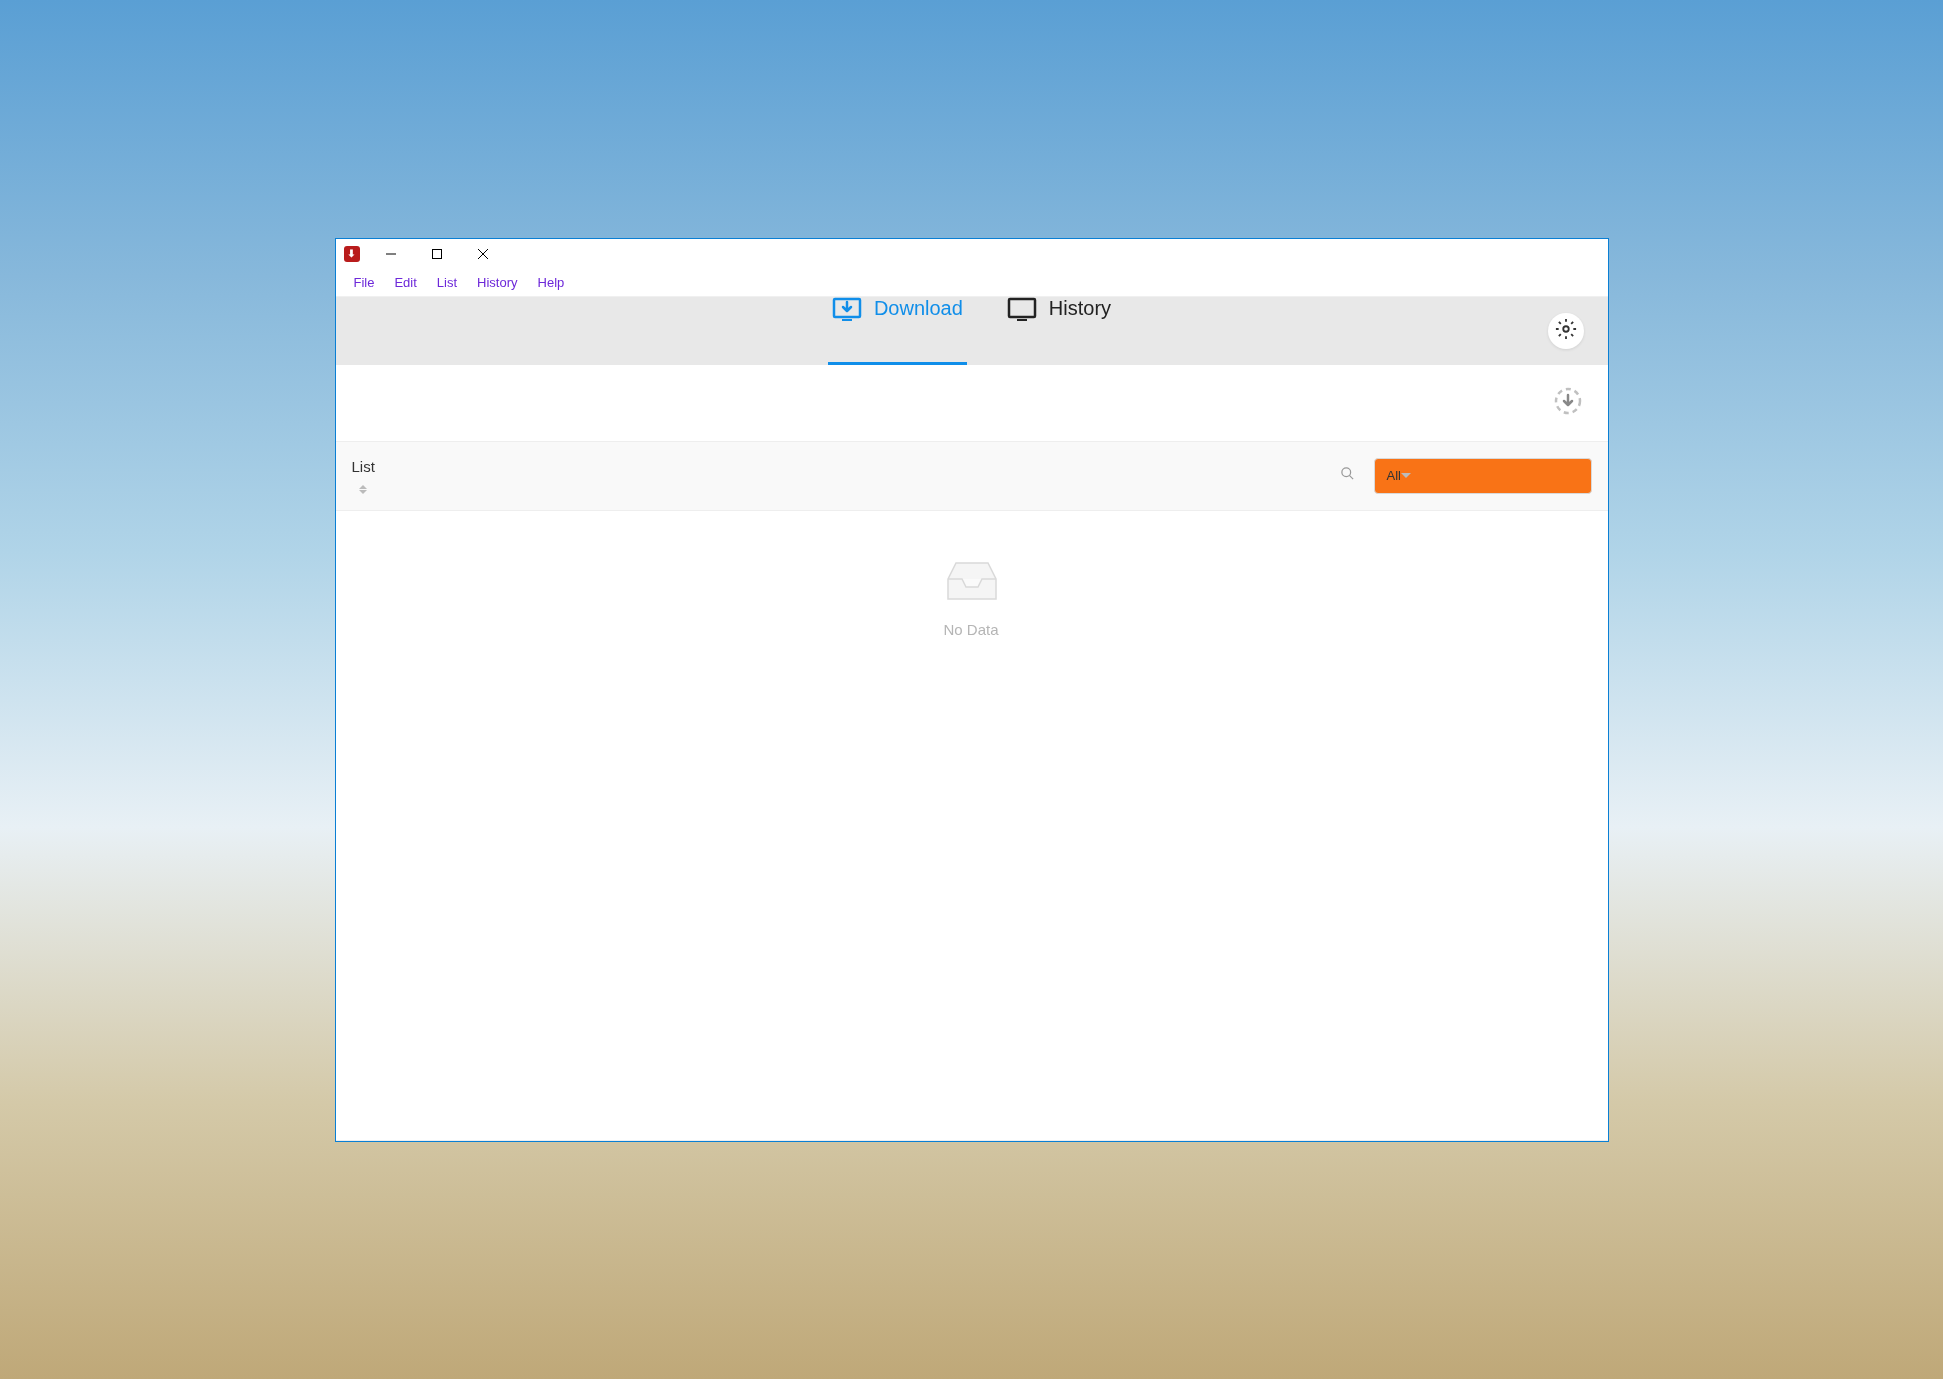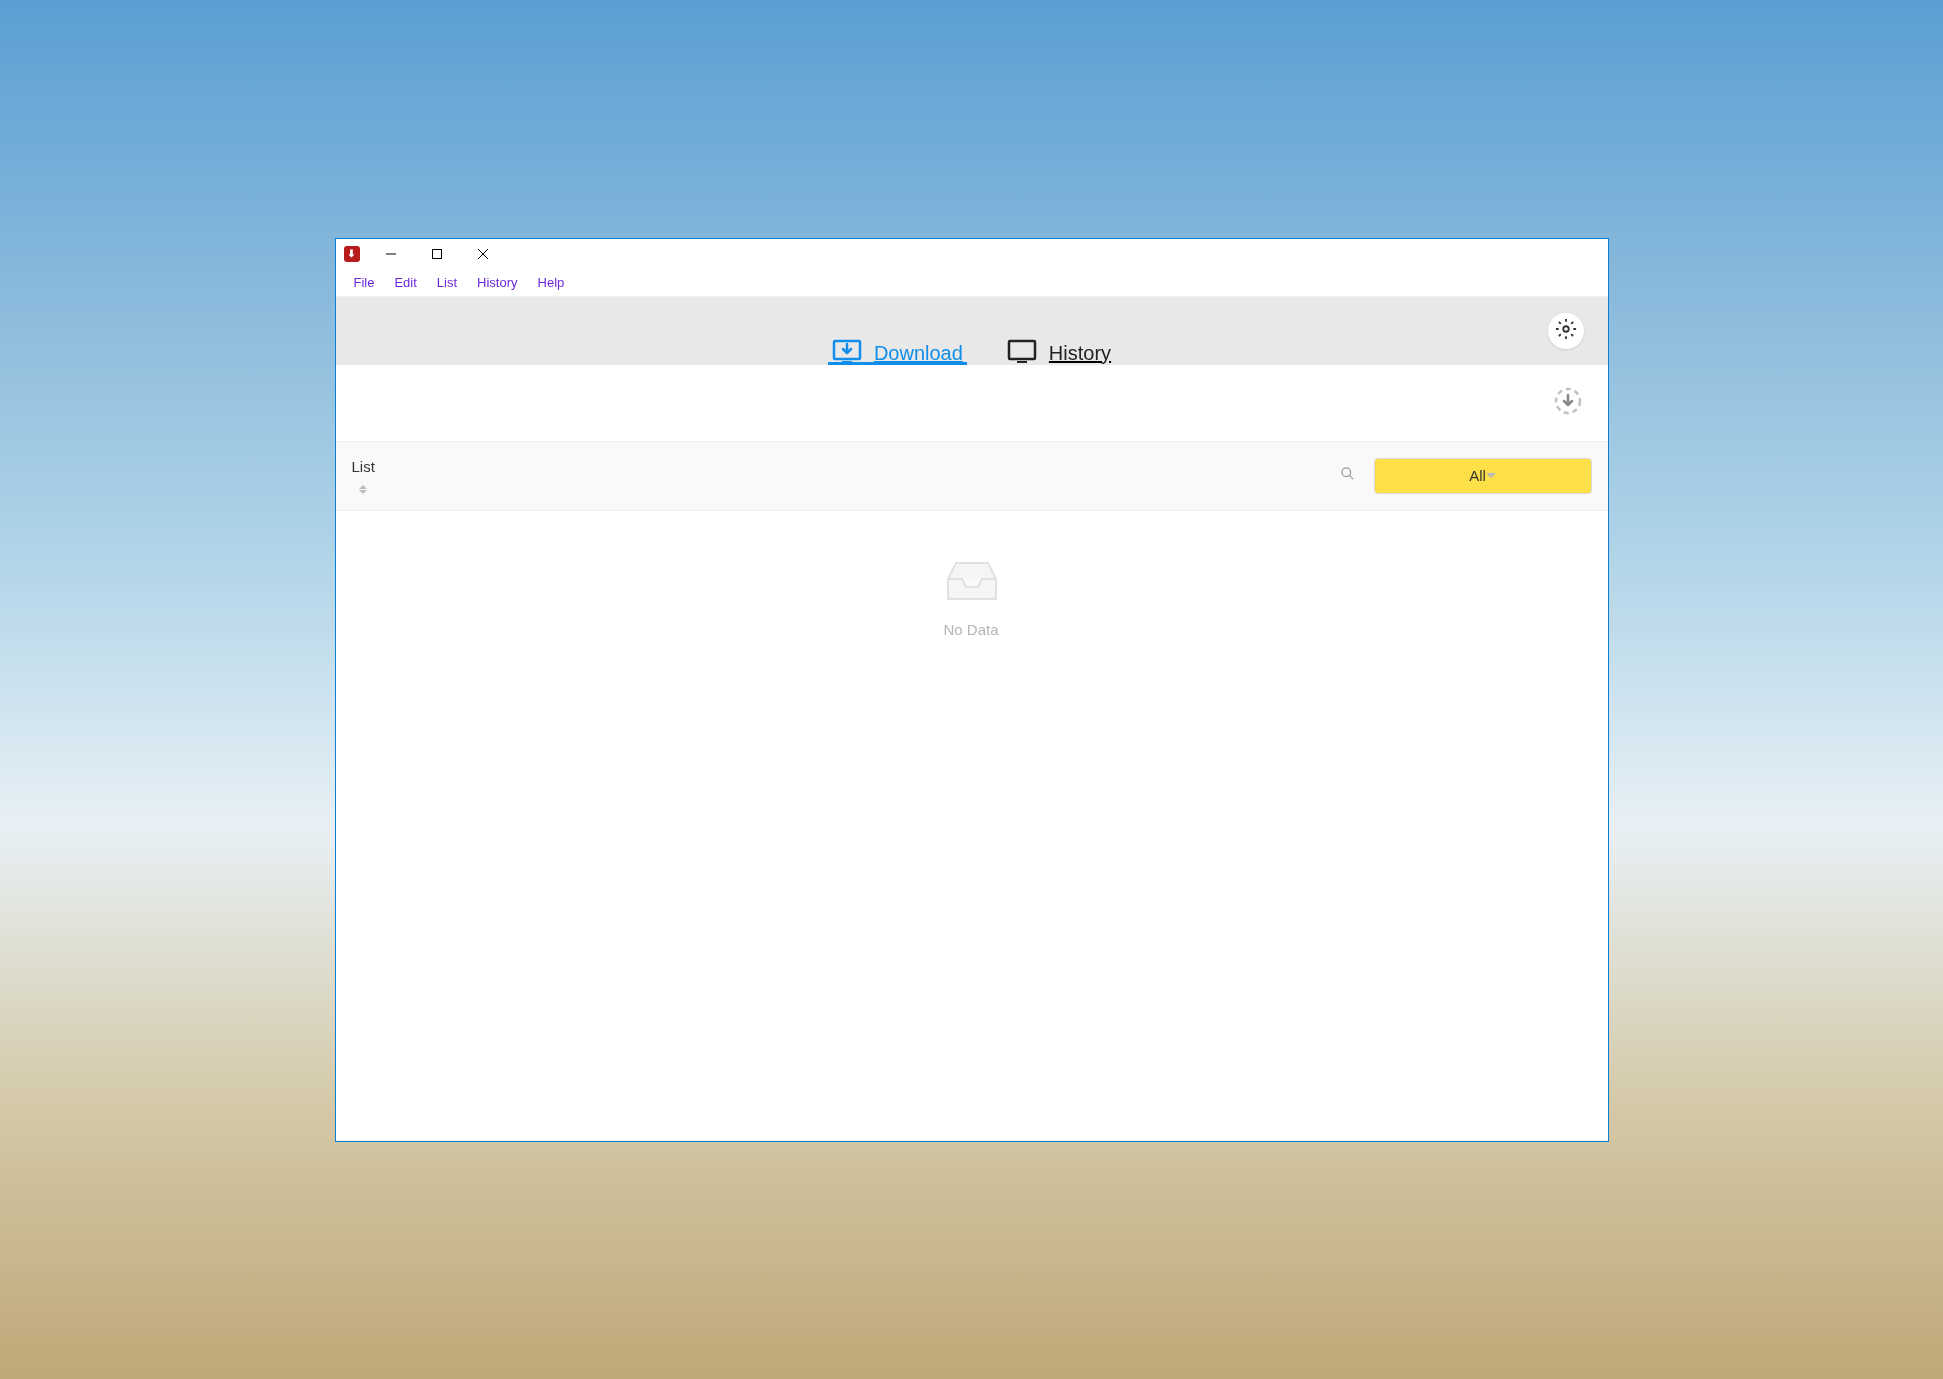--- a/index.html
+++ b/index.html
@@ -91,26 +91,25 @@
       justify-content: center;
       position: relative;
     }
     .tabs-center {
       display: flex;
       gap: 36px;
       height: 100%;
     }
     .tab-item {
       display: flex;
-      align-items: flex-end;
+      align-items: flex-start;
       gap: 12px;
       cursor: pointer;
       padding: 0 4px;
       position: relative;
-      text-decoration: underline;
     }
     .tab-item.active {
       color: #108ee9;
     }
     .tab-item.active::after {
       content: "";
       position: absolute;
       bottom: 0;
       left: 0;
       right: 0;
@@ -238,27 +237,27 @@
       cursor: pointer;
       display: flex;
       align-items: center;
       justify-content: center;
     }
     .filter-select {
       width: 218px;
       height: 36px;
       border: 1px solid #d9d9d9;
       border-radius: 4px;
-      background: #fde047;
+      background: #f97316;
       padding: 0 12px;
       display: flex;
       align-items: center;
-      justify-content: center;
-      cursor: pointer;
-      font-size: 15px;
+      justify-content: flex-start;
+      cursor: pointer;
+      font-size: 13px;
       color: #333;
     }
     .chevron {
       width: 0;
       height: 0;
       border-left: 5px solid transparent;
       border-right: 5px solid transparent;
       border-top: 5px solid #bbb;
     }
     .content-area {

